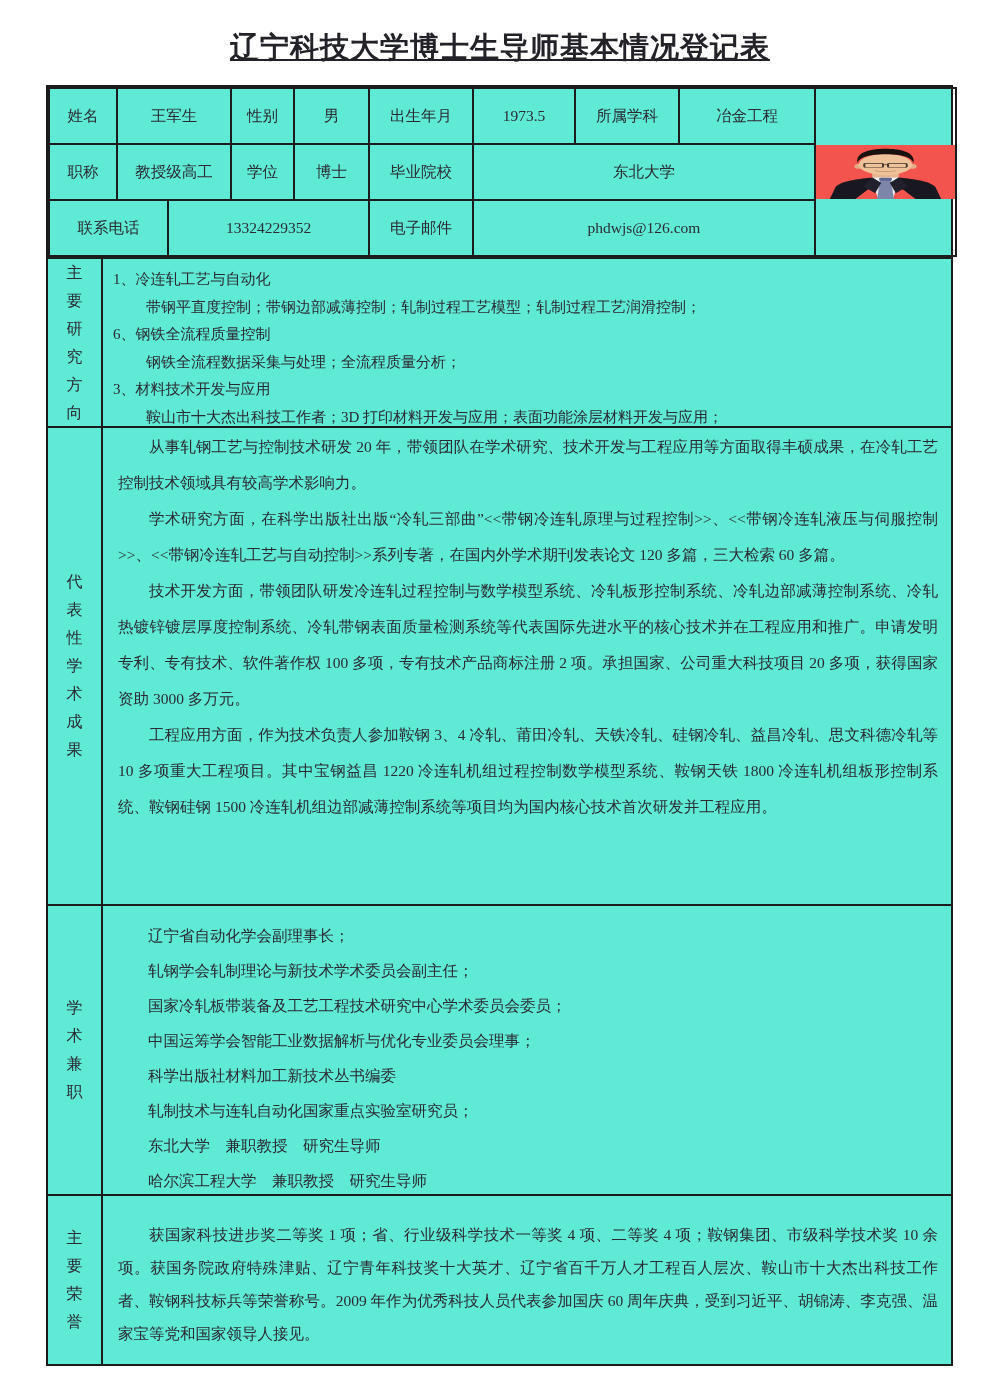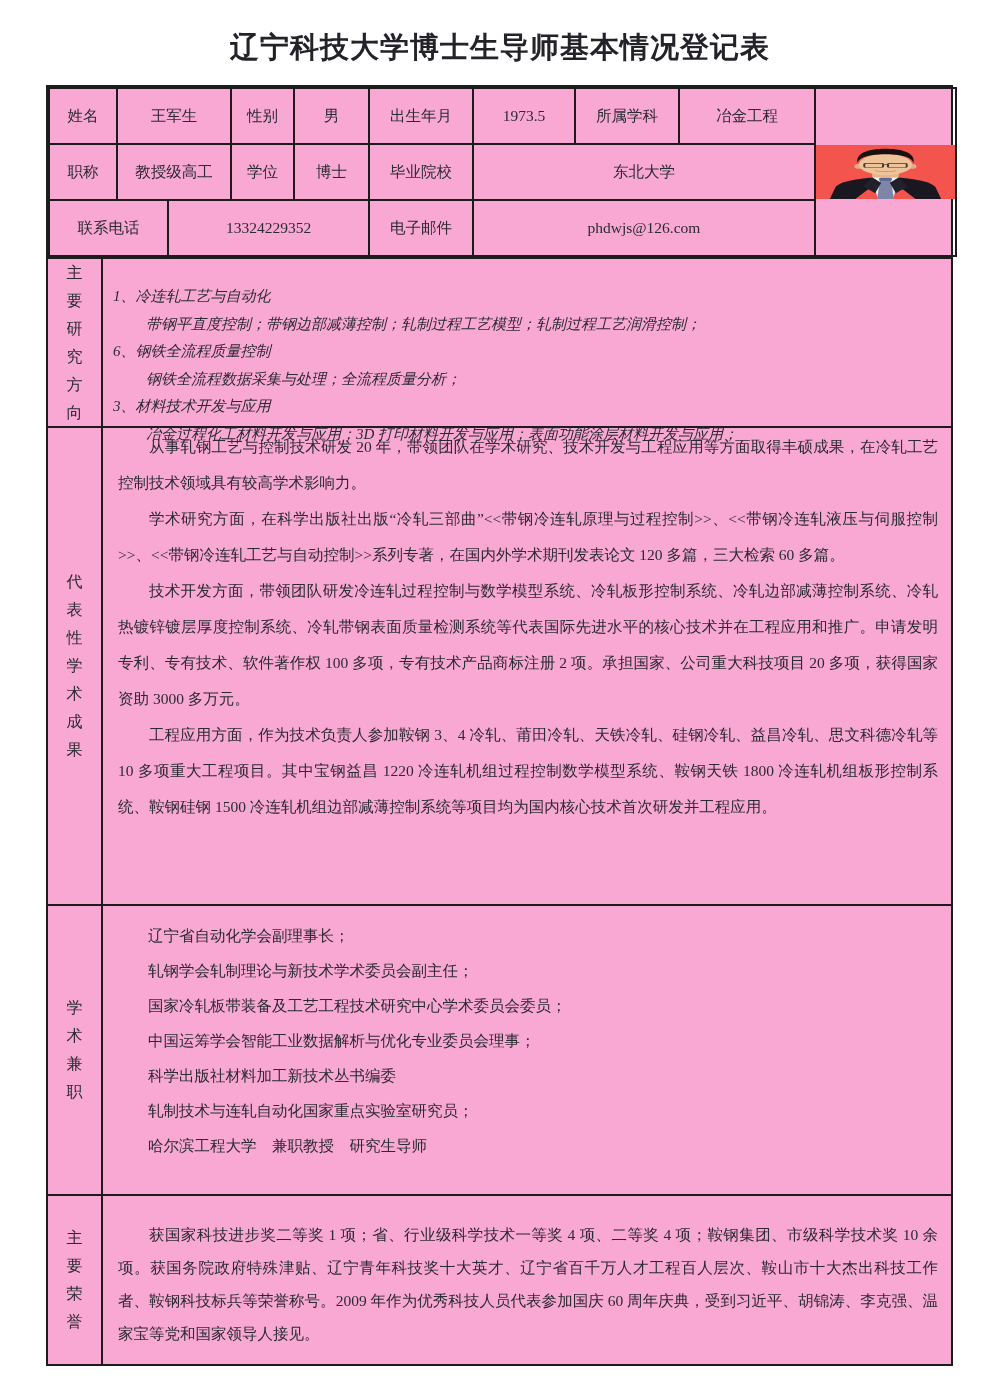--- a/index.html
+++ b/index.html
@@ -6,24 +6,25 @@
   body { background:#ffffff; }
   .page {
     position:relative; width:1000px; height:1400px; background:#ffffff;
     font-family:"Liberation Serif","DejaVu Serif",serif; color:#2b2a33;
     overflow:hidden;
   }
   .doc-title {
     position:absolute; top:28px; left:0; width:100%;
     text-align:center; font-size:29px; font-weight:bold; letter-spacing:1px;
     color:#232228;
+    text-decoration:underline;
   }
   .form {
     position:absolute; left:46px; top:85px; width:907px;
-    border:2px solid #1c1c1c; background:#f9a8d4;
+    border:2px solid #1c1c1c; background:#5eead4;
   }
   table.head { border-collapse:collapse; width:100%; table-layout:fixed; }
   table.head td {
     border:2px solid #1c1c1c; height:56px; text-align:center; vertical-align:middle;
     font-size:15.5px; overflow:hidden;
   }
   td.photo-cell { padding:0; }
   td.photo-cell svg { display:block; width:100%; height:100%; }
   .section { display:flex; border-top:2px solid #1c1c1c; }
   .label-cell {
@@ -32,21 +33,21 @@
   }
   .vlabel {
     width:18px; font-size:16px; line-height:28px; text-align:center;
     word-break:break-all; white-space:normal;
   }
   .content { flex:1; min-width:0; }
   .sec-research { height:169px; }
   .sec-achievements { height:478px; }
   .sec-appointments { height:290px; }
   .sec-honors { height:170px; }
-  .sec-research .content { padding:24px 10px 0 10px; font-size:15px;font-style:italic; }
+  .sec-research .content { padding:7px 10px 0 10px; font-size:15px; }
   .ri-title { line-height:27.5px; }
   .ri-detail { line-height:27.5px; padding-left:33px; }
   .sec-achievements .content { padding:1px 13px 0 15px; }
   .sec-achievements p {
     font-size:15.5px; line-height:36px; text-indent:2em; text-align:justify;
   }
   .sec-appointments .content { padding:12px 10px 0 45px; }
   .appt-item { font-size:15.5px; line-height:35px; }
   .sec-honors .content { padding:22px 13px 0 15px; }
   .sec-honors p {
@@ -129,21 +130,21 @@
     <div class="section sec-research">
       <div class="label-cell">
         <div class="vlabel">主要研究方向</div>
       </div>
       <div class="content">
         <div class="ri-title">1、冷连轧工艺与自动化</div>
         <div class="ri-detail">带钢平直度控制；带钢边部减薄控制；轧制过程工艺模型；轧制过程工艺润滑控制；</div>
         <div class="ri-title">6、钢铁全流程质量控制</div>
         <div class="ri-detail">钢铁全流程数据采集与处理；全流程质量分析；</div>
         <div class="ri-title">3、材料技术开发与应用</div>
-        <div class="ri-detail">冶金过程化工材料开发与应用；3D 打印材料开发与应用；表面功能涂层材料开发与应用；</div>
+        <div class="ri-detail">鞍山市十大杰出科技工作者；3D 打印材料开发与应用；表面功能涂层材料开发与应用；</div>
       </div>
     </div>
 
     <div class="section sec-achievements">
       <div class="label-cell">
         <div class="vlabel">代表性学术成果</div>
       </div>
       <div class="content">
         <p>从事轧钢工艺与控制技术研发 20 年，带领团队在学术研究、技术开发与工程应用等方面取得丰硕成果，在冷轧工艺控制技术领域具有较高学术影响力。</p>
         <p>学术研究方面，在科学出版社出版“冷轧三部曲”&lt;&lt;带钢冷连轧原理与过程控制&gt;&gt;、&lt;&lt;带钢冷连轧液压与伺服控制&gt;&gt;、&lt;&lt;带钢冷连轧工艺与自动控制&gt;&gt;系列专著，在国内外学术期刊发表论文 120 多篇，三大检索 60 多篇。</p>
@@ -156,20 +157,21 @@
       <div class="label-cell">
         <div class="vlabel">学术兼职</div>
       </div>
       <div class="content">
         <div class="appt-item">辽宁省自动化学会副理事长；</div>
         <div class="appt-item">轧钢学会轧制理论与新技术学术委员会副主任；</div>
         <div class="appt-item">国家冷轧板带装备及工艺工程技术研究中心学术委员会委员；</div>
         <div class="appt-item">中国运筹学会智能工业数据解析与优化专业委员会理事；</div>
         <div class="appt-item">科学出版社材料加工新技术丛书编委</div>
         <div class="appt-item">轧制技术与连轧自动化国家重点实验室研究员；</div>
+        <div class="appt-item">东北大学　兼职教授　研究生导师</div>
         <div class="appt-item">哈尔滨工程大学　兼职教授　研究生导师</div>
       </div>
     </div>
 
     <div class="section sec-honors">
       <div class="label-cell">
         <div class="vlabel">主要荣誉</div>
       </div>
       <div class="content">
         <p>获国家科技进步奖二等奖 1 项；省、行业级科学技术一等奖 4 项、二等奖 4 项；鞍钢集团、市级科学技术奖 10 余项。获国务院政府特殊津贴、辽宁青年科技奖十大英才、辽宁省百千万人才工程百人层次、鞍山市十大杰出科技工作者、鞍钢科技标兵等荣誉称号。2009 年作为优秀科技人员代表参加国庆 60 周年庆典，受到习近平、胡锦涛、李克强、温家宝等党和国家领导人接见。</p>

